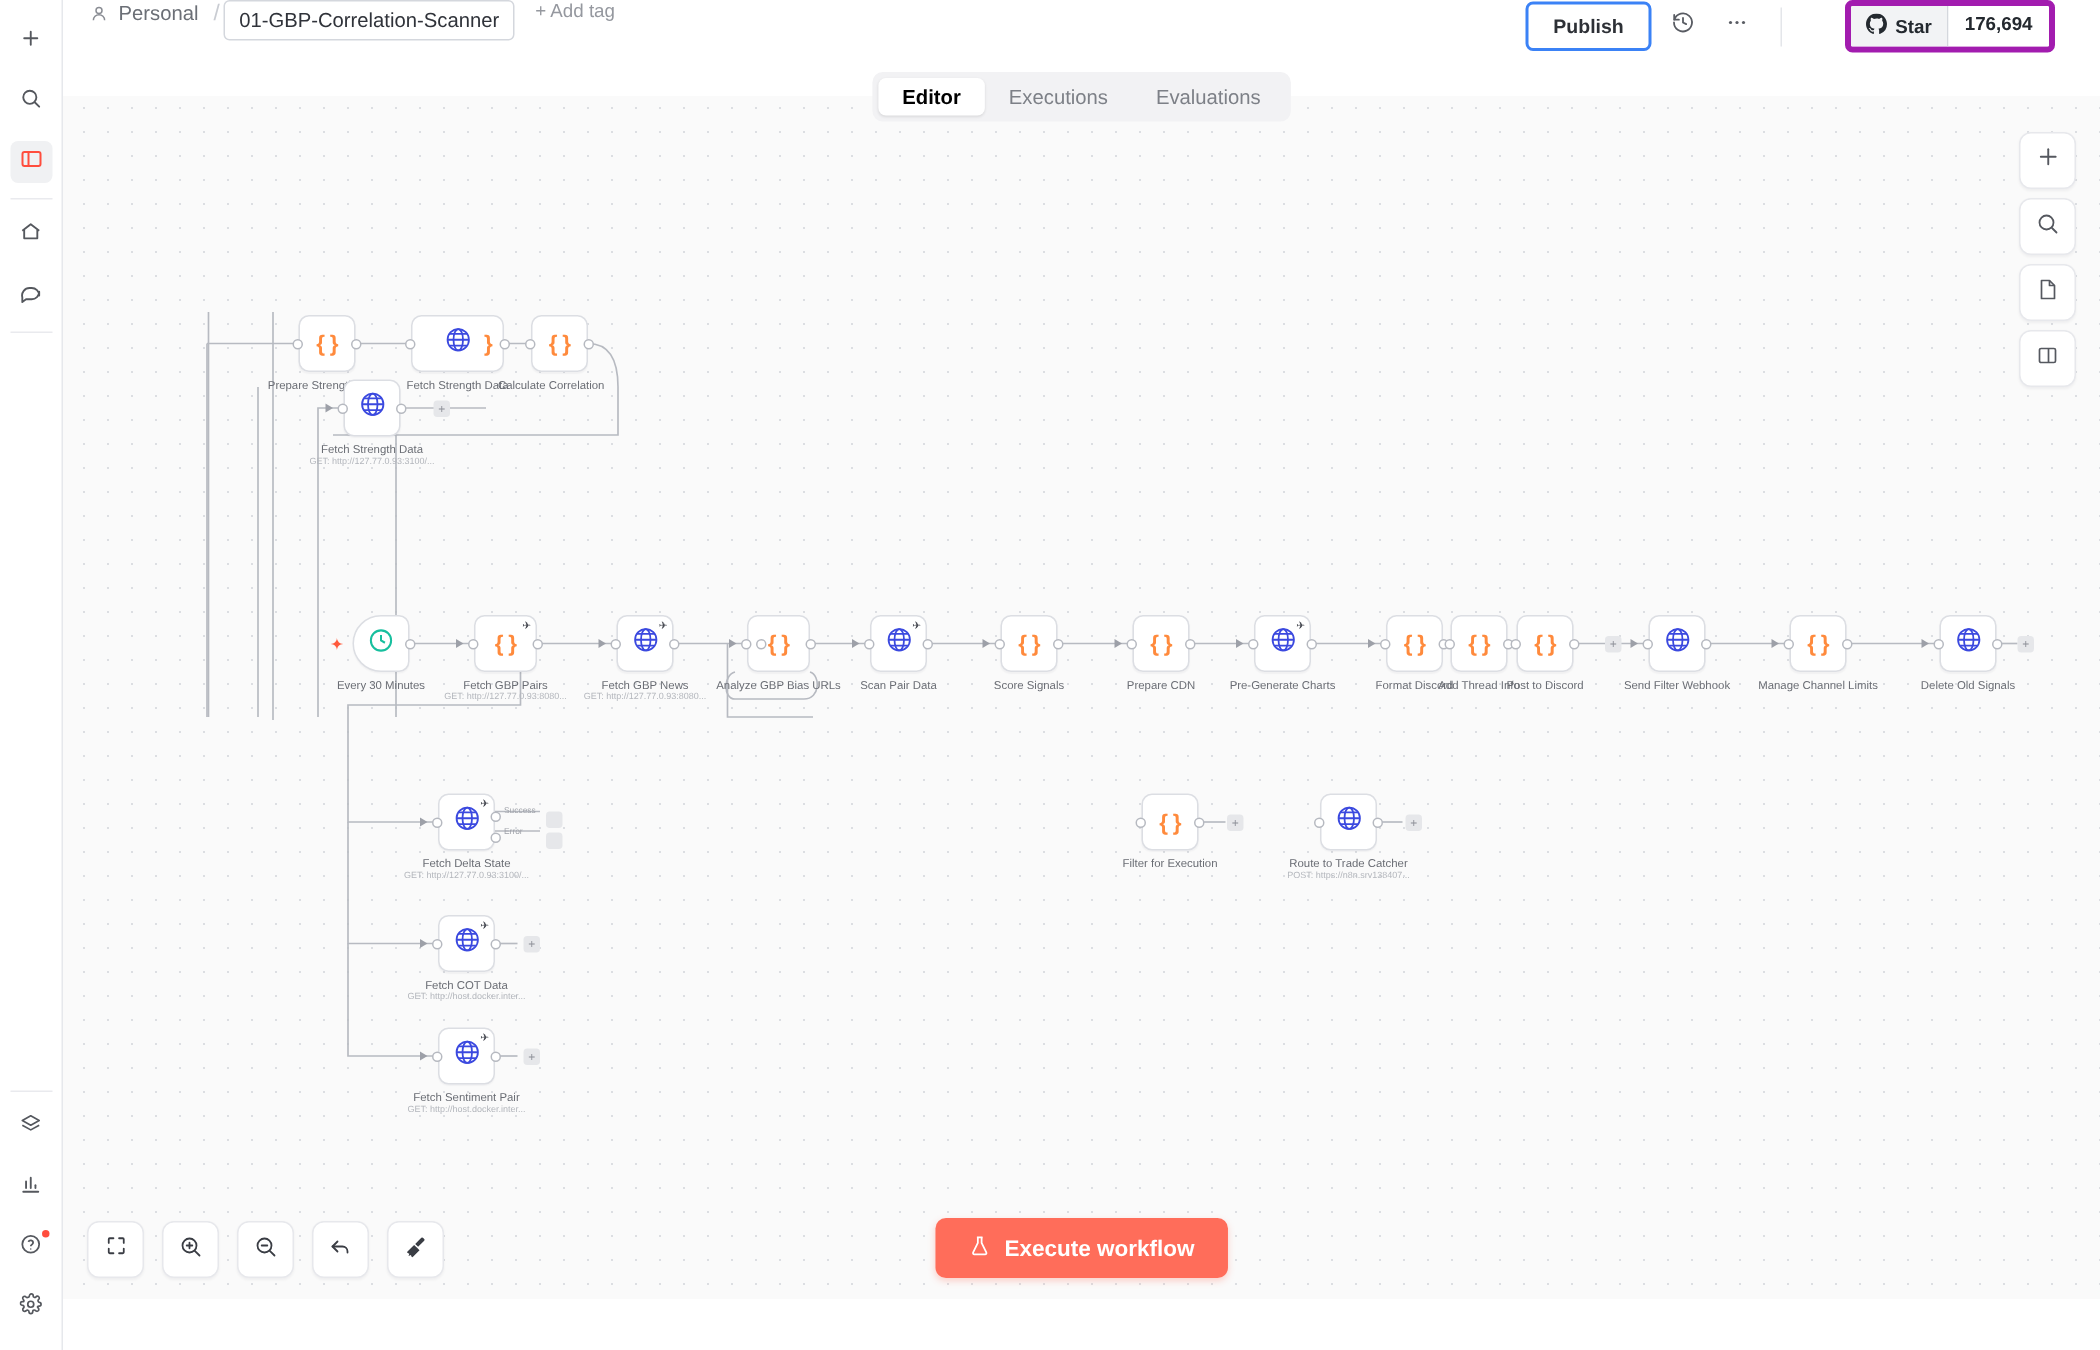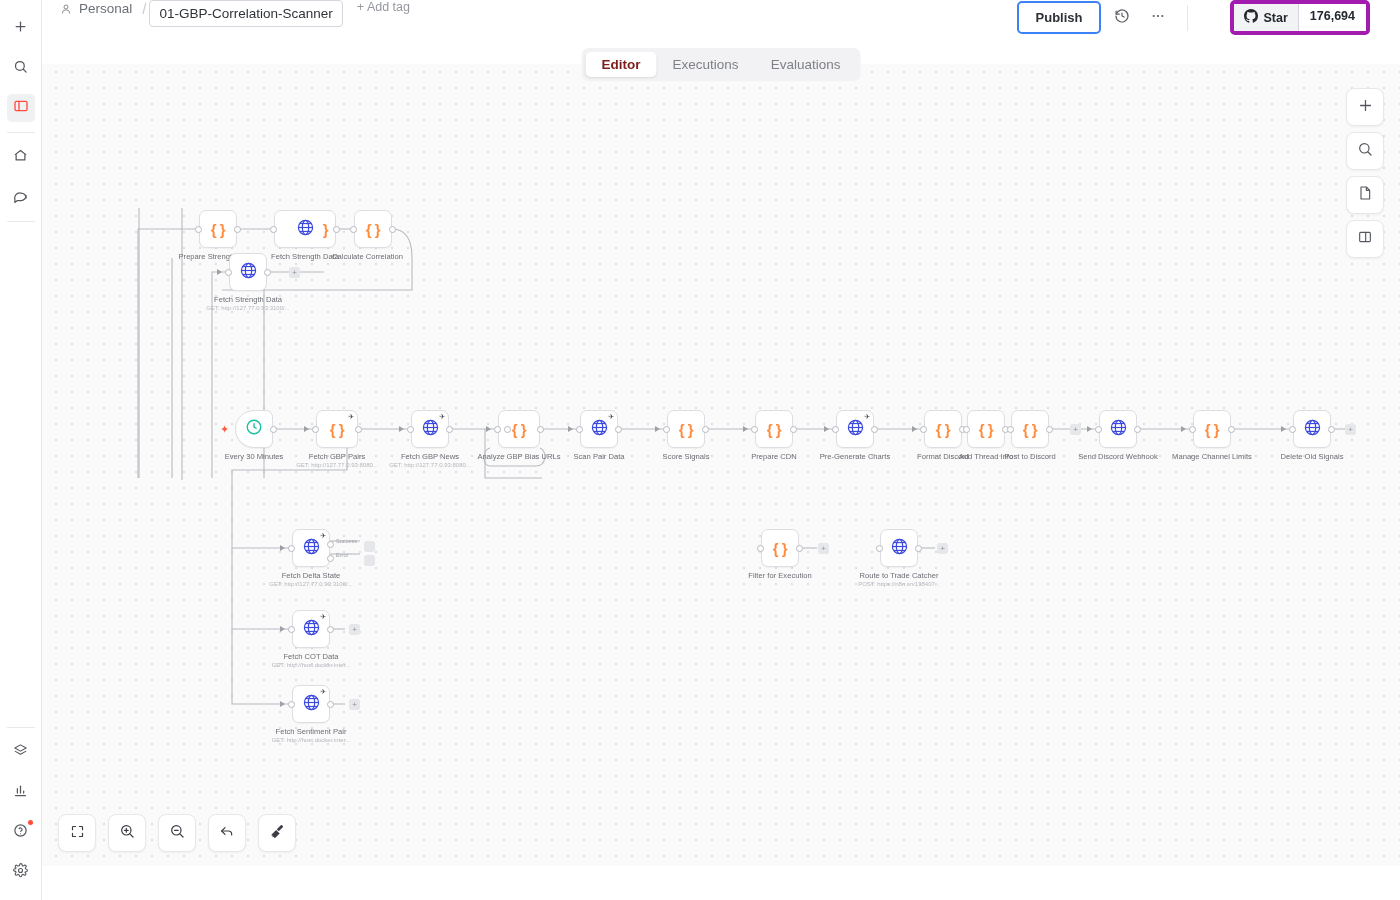--- a/index.html
+++ b/index.html
@@ -70,21 +70,21 @@
   
   .tabs {
     position: absolute; top: 48px; left: 50%; transform: translateX(-50%);
     display: flex; gap: 0; background: #f2f2f4; border-radius: 7px; padding: 4px;
     z-index: 21;
   }
   .tab {
     font-size: 13.5px; color: #7d8087; padding: 5px 16px; border-radius: 5px;
     cursor: pointer; font-weight: 500; white-space: nowrap;
   }
-  .tab.active { background: #fff; color: #7f1d1d; box-shadow: 0 1px 2px rgba(0,0,0,.10); font-weight: 600; }
+  .tab.active { background: #fff; color: #000000; box-shadow: 0 1px 2px rgba(0,0,0,.10); font-weight: 600; }
 
   
   .canvas {
     position: absolute; top: 58px; left: 0; right: 0; bottom: 34px;
     background-color: #fafafa;
     background-image: radial-gradient(#dcdee2 1px, transparent 1px);
     background-size: 16px 16px; background-position: 6px 6px;
     overflow: hidden;
   }
   .edges { position: absolute; inset: 0; width: 100%; height: 100%; }
@@ -571,21 +571,21 @@
                 <ellipse cx="12" cy="12" rx="4" ry="9"></ellipse>
                 <line x1="3" y1="12" x2="21" y2="12"></line>
                 <line x1="4.8" y1="7" x2="19.2" y2="7"></line>
                 <line x1="4.8" y1="17" x2="19.2" y2="17"></line>
               </svg>
           </span>
           <span class="port in"></span>
           <span class="port out"></span>
           <span class="arrow-in"></span>
         </div>
-        <div class="nlabel">Send Discord Webhook</div>
+        <div class="nlabel">Send Filter Webhook</div>
       </div>
 
       <div class="node" style="left:1151px;top:352px">
         <div class="nbox">
           <span class="glyph-code">{ }</span>
           <span class="port in"></span>
           <span class="port out"></span>
           <span class="arrow-in"></span>
         </div>
         <div class="nlabel">Manage Channel Limits</div>
@@ -781,17 +781,26 @@
         </div>
         <div class="zoom-btn">
           <span>
             <svg width="16" height="16" viewBox="0 0 24 24" fill="currentColor">
                 <path d="M19.4 3.3a1.1 1.1 0 0 0-1.6 0l-6.1 6.1 2.9 2.9 6.1-6.1a1.1 1.1 0 0 0 0-1.6zM10.6 10.6L4 17.1c-.6.6-.4 1.2.2 1.5l1.6.7-.8 2.2 2.4-1 .6 1.6c.3.7 1 .8 1.5.2l6.5-6.5-2.7-2.7z"></path>
               </svg>
           </span>
         </div>
       </div>
 
+      <button class="exec-btn">
+        <span>
+          <svg width="15" height="15" viewBox="0 0 24 24" fill="none" stroke="currentColor" stroke-width="1.9" stroke-linejoin="round">
+              <path d="M9 3h6"></path>
+              <path d="M10 3v6L5 19a1.5 1.5 0 0 0 1.3 2.2h11.4A1.5 1.5 0 0 0 19 19l-5-10V3"></path>
+            </svg>
+        </span>
+        <span>Execute workflow</span>
+      </button>
     </div>
 
 
   </div>
 </div>
 
 </body></html>

